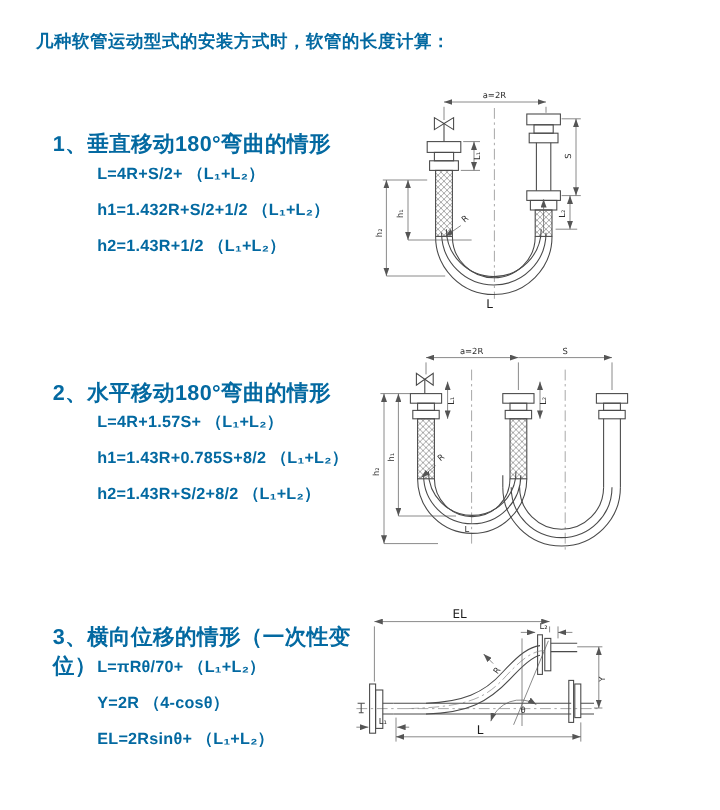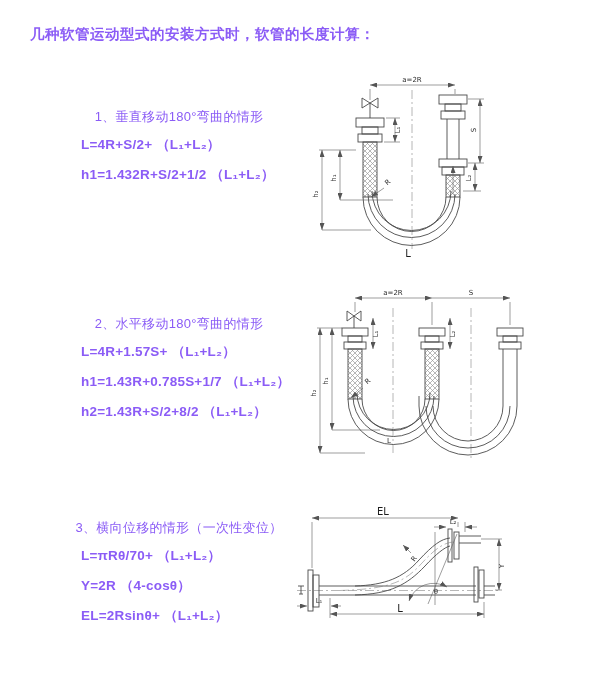--- a/index.html
+++ b/index.html
@@ -1,49 +1,50 @@
 <!DOCTYPE html>
 <html><head>
 <meta charset="utf-8">
 <style>
   html,body{margin:0;padding:0;background:#fff;}
   .page{
     position:relative;width:600px;height:675px;background:#ffffff;
-    font-family:"Liberation Sans","DejaVu Sans",sans-serif;color:#8b5cf6;overflow:hidden;
+    font-family:"Liberation Sans","DejaVu Sans",sans-serif;color:#0369a1;overflow:hidden;
   }
   .doc-title{
     position:absolute;left:30px;top:25px;font-size:14.5px;font-weight:bold;letter-spacing:.5px;
   }
   .sec{position:absolute;left:44px;width:270px;}
-  .sec-head{font-size:13px;font-weight:normal;height:22px;letter-spacing:.3px;text-align:center;}
+  .sec-head{font-size:18px;font-weight:bold;height:22px;letter-spacing:.3px;}
   .formula{font-size:13.5px;font-weight:700;line-height:30px;height:30px;margin-left:37px;white-space:nowrap;letter-spacing:.2px;}
   svg{position:absolute;}
   .obj{stroke:#4a4a4a;fill:none;stroke-width:.9;}
   .dim{stroke:#5c5c5c;fill:none;stroke-width:.6;}
   .cl{stroke:#7a7a7a;fill:none;stroke-width:.55;stroke-dasharray:9 3 2 3;}
   .lbl{font-size:7px;fill:#2e2e2e;font-family:"DejaVu Sans",sans-serif;}
   .lbl-big{font-size:10px;fill:#1c1c1c;font-family:"DejaVu Sans",sans-serif;}
 </style>
 </head>
 <body>
 
 <div class="page">
 
   <div class="doc-title">几种软管运动型式的安装方式时，软管的长度计算：</div>
 
   <div class="sec" style="top:108px">
     <div class="sec-head">1、垂直移动180°弯曲的情形</div>
     <div class="formula">L=4R+S/2+ （L₁+L₂）</div>
     <div class="formula">h1=1.432R+S/2+1/2 （L₁+L₂）</div>
+    <div class="formula">h2=1.43R+1/2 （L₁+L₂）</div>
   </div>
 
   <div class="sec" style="top:315px">
     <div class="sec-head">2、水平移动180°弯曲的情形</div>
     <div class="formula">L=4R+1.57S+ （L₁+L₂）</div>
-    <div class="formula">h1=1.43R+0.785S+1/7 （L₁+L₂）</div>
+    <div class="formula">h1=1.43R+0.785S+8/2 （L₁+L₂）</div>
     <div class="formula">h2=1.43R+S/2+8/2 （L₁+L₂）</div>
   </div>
 
   <div class="sec" style="top:519px">
     <div class="sec-head">3、横向位移的情形（一次性变位）</div>
     <div class="formula">L=πRθ/70+ （L₁+L₂）</div>
     <div class="formula">Y=2R （4-cosθ）</div>
     <div class="formula">EL=2Rsinθ+ （L₁+L₂）</div>
   </div>
 

